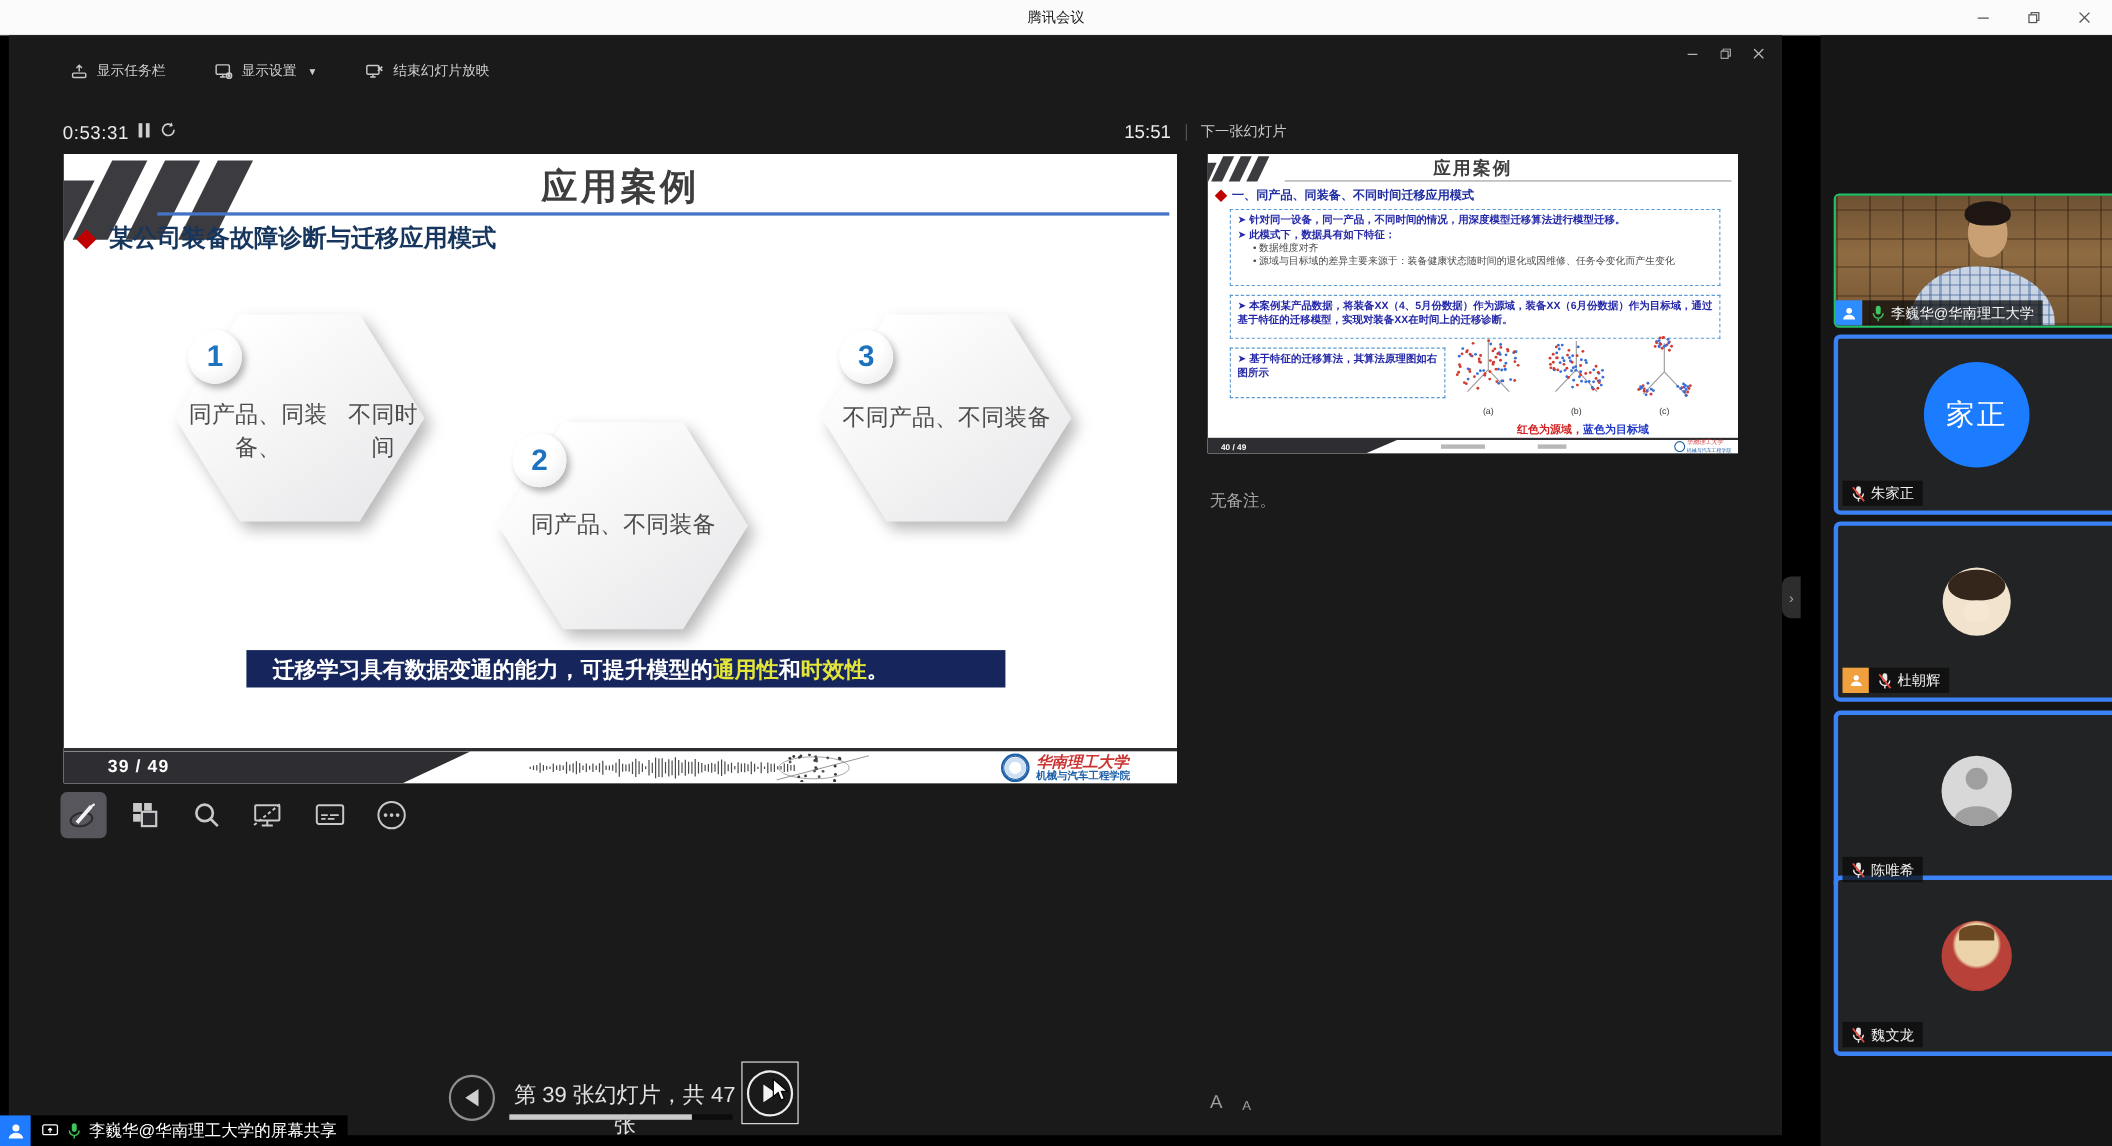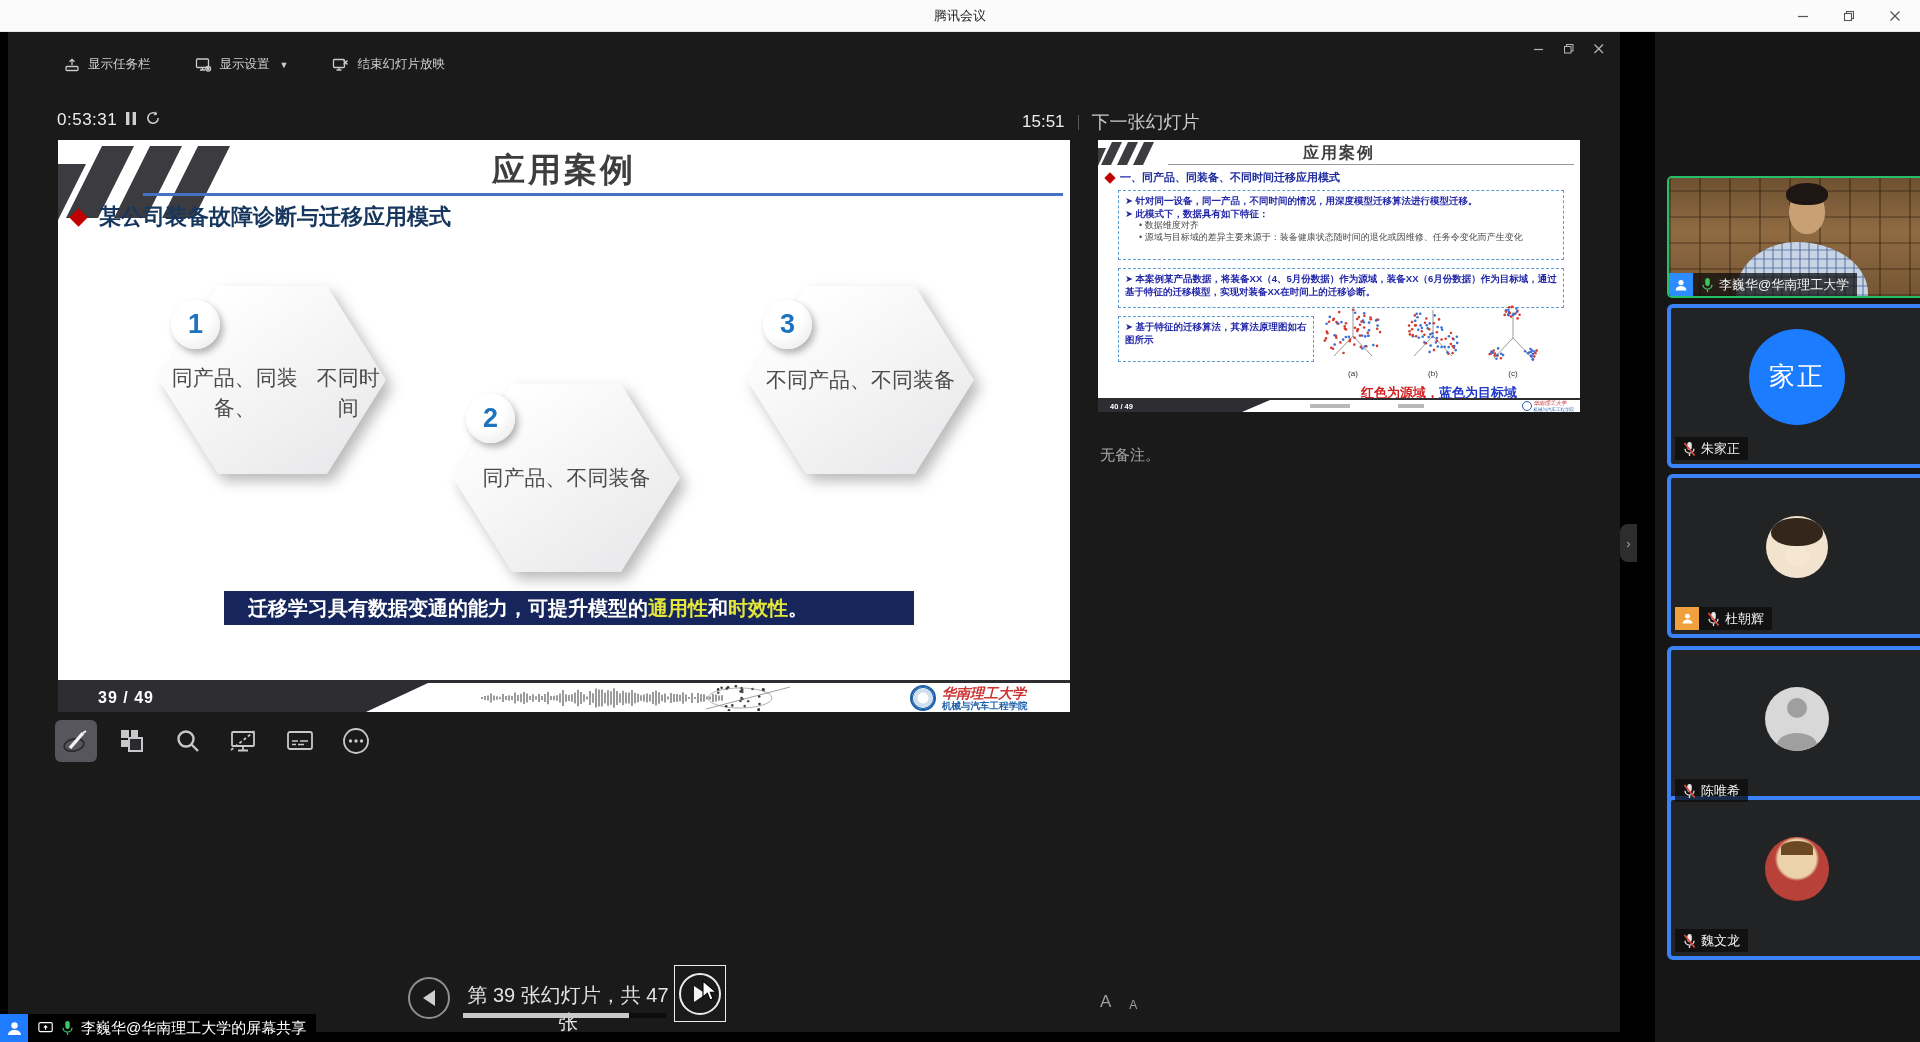--- a/index.html
+++ b/index.html
@@ -21,21 +21,21 @@
   .caret { font-size:9px; color:#cfcfcf; margin-left:2px; }
 
   .inner-controls { position:absolute; right:16px; top:12px; display:flex; gap:20px; }
   .inner-controls span { color:#b8b8b8; font-size:11px; line-height:11px; }
 
   .status-left { position:absolute; left:49px; top:78px; display:flex; align-items:flex-end; gap:8px; }
   .timer { font-size:17px; color:#ececec; letter-spacing:.5px; }
   .status-right { position:absolute; left:1014px; top:78px; display:flex; align-items:center; gap:13px; }
   .clock { font-size:17px; color:#ececec; }
   .vsep { width:1px; height:15px; background:#5a5a5a; }
-  .next-label { font-size:18px; color:#c9c9c9; }
+  .next-label { font-size:13px; color:#c9c9c9; }
 
   
   .slide { position:absolute; left:50px; top:108px; width:1012px; height:572px; background:#fff; }
   .stripes { position:absolute; left:0; top:0; }
   .slide-title { position:absolute; left:0; right:0; top:8px; text-align:center; font-size:33px; font-weight:bold; color:#3d3d3d; letter-spacing:3px; }
   .title-line { position:absolute; left:85px; top:53px; width:920px; height:3px; background:#4472c4; }
   .slide-subtitle { position:absolute; left:14px; top:62px; display:flex; align-items:center; gap:14px; }
   .diamond { width:13px; height:13px; background:#c00000; transform:rotate(45deg); }
   .subtitle-text { font-size:22px; font-weight:bold; color:#17365d; }
 
@@ -83,21 +83,21 @@
   .p-heading { position:absolute; left:8px; top:30px; display:flex; align-items:center; gap:6px; }
   .p-diamond { width:8px; height:8px; background:#c00000; transform:rotate(45deg); flex:0 0 auto; }
   .p-heading-text { font-size:11px; font-weight:bold; color:#1f2da0; }
   .pbox { position:absolute; border:1px dashed #5b9bd5; padding:3px 6px; }
   .pbox1 { left:20px; top:50px; width:446px; height:70px; }
   .pbox2 { left:20px; top:128px; width:446px; height:40px; }
   .pbox3 { left:20px; top:176px; width:196px; height:46px; }
   .pline { font-size:9.5px; font-weight:bold; color:#2428a8; line-height:13px; }
   .pbullet { font-size:9px; color:#4a4a4a; line-height:11.5px; padding-left:14px; }
   .figs { position:absolute; left:210px; top:162px; }
-  .plegend { position:absolute; left:210px; top:244px; width:262px; text-align:center; font-size:13px; font-weight:bold; }
+  .plegend { position:absolute; left:210px; top:244px; width:262px; text-align:center; font-size:10px; font-weight:bold; }
   .plegend .r { color:#d42020; } .plegend .b { color:#2038c8; }
   .p-footer { position:absolute; left:0; bottom:0; width:482px; height:14px; background:#fff; border-top:2px solid #2e2e32; }
   .p-footer-dark { position:absolute; left:0; top:0; width:172px; height:12px; background:#2e2e32; clip-path:polygon(0 0,172px 0,144px 100%,0 100%); display:flex; align-items:center; }
   .p-footer-page { margin-left:12px; color:#fff; font-size:7.5px; font-weight:bold; }
   .p-footer-deco { position:absolute; top:4px; height:4px; background:#9a9a9a; opacity:.7; }
   .p-footer-logo { position:absolute; right:6px; top:1px; display:flex; gap:2px; align-items:center; }
   .p-emblem { width:10px; height:10px; border-radius:50%; border:1.5px solid #1d5fa8; }
   .p-univ { font-size:5.5px; line-height:5.5px; color:#c33; font-family:"DejaVu Serif","Liberation Serif",serif; font-style:italic; }
   .p-dept { font-size:4.5px; line-height:5px; color:#1d5fa8; }
 

